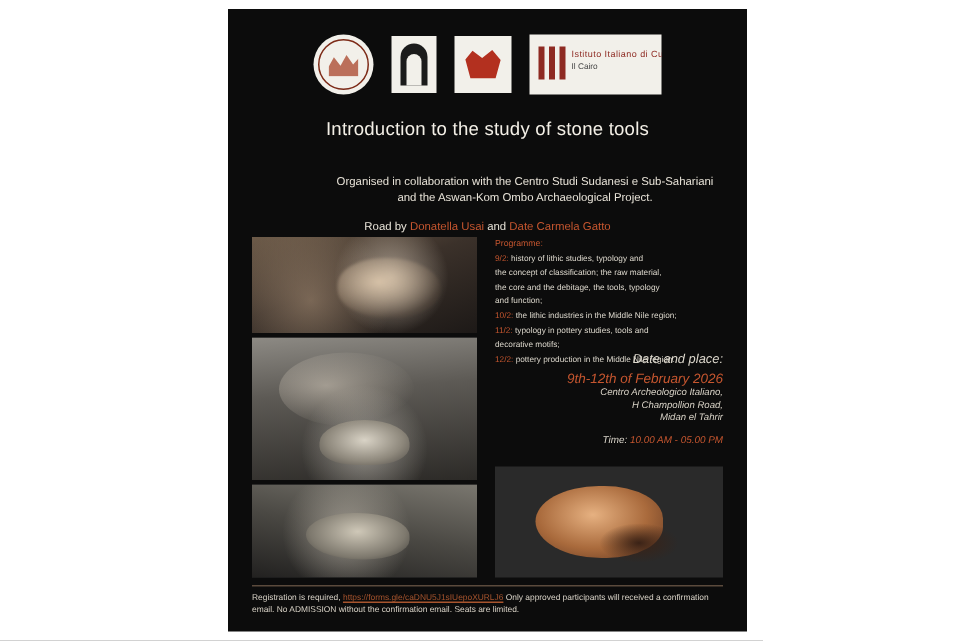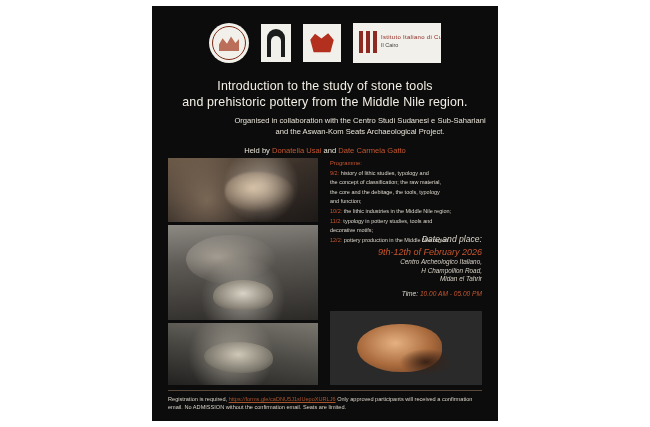--- a/index.html
+++ b/index.html
@@ -137,21 +137,21 @@
     left: 0; top: 72px;
     width: 346px;
     text-align: center;
     color: #f3efe6;
     font-size: 12.4px;
     line-height: 16px;
     letter-spacing: .15px;
   }
   .subtitle {
     position: absolute;
-    left: 11px; top: 110px;
+    left: 1px; top: 110px;
     width: 394px;
     text-align: center;
     color: #e8e3d8;
     font-size: 7.6px;
     line-height: 10.5px;
   }
   .held-by {
     position: absolute;
     left: 0; top: 140px;
     width: 346px;
@@ -349,30 +349,29 @@
         <span class="col c1"></span>
           <span class="col c2"></span>
           <span class="col c3"></span>
         <span class="txt1">Istituto Italiano di Cultura</span>
         <span class="txt2">Il Cairo</span>
       </div>
     </div>
 
     <div class="title">
       <div>Introduction to the study of stone tools</div>
-      <div>and prehistoric pottery from the Middle Nile region.</div>
     </div>
 
     <div class="subtitle">
       <div>Organised in collaboration with the Centro Studi Sudanesi e Sub-Sahariani</div>
-      <div>and the Aswan-Kom Seats Archaeological Project.</div>
+      <div>and the Aswan-Kom Ombo Archaeological Project.</div>
     </div>
 
     <div class="held-by">
-      <span>Held by </span><span class="name">Donatella Usai</span><span> and </span><span class="name">Date Carmela Gatto</span>
+      <span>Road by </span><span class="name">Donatella Usai</span><span> and </span><span class="name">Date Carmela Gatto</span>
     </div>
 
     <div class="img img-top">
         <div class="ph1"></div>
       </div>
     <div class="img img-mid">
         <div class="ph2"></div>
       </div>
     <div class="img img-bot">
         <div class="ph3"></div>

